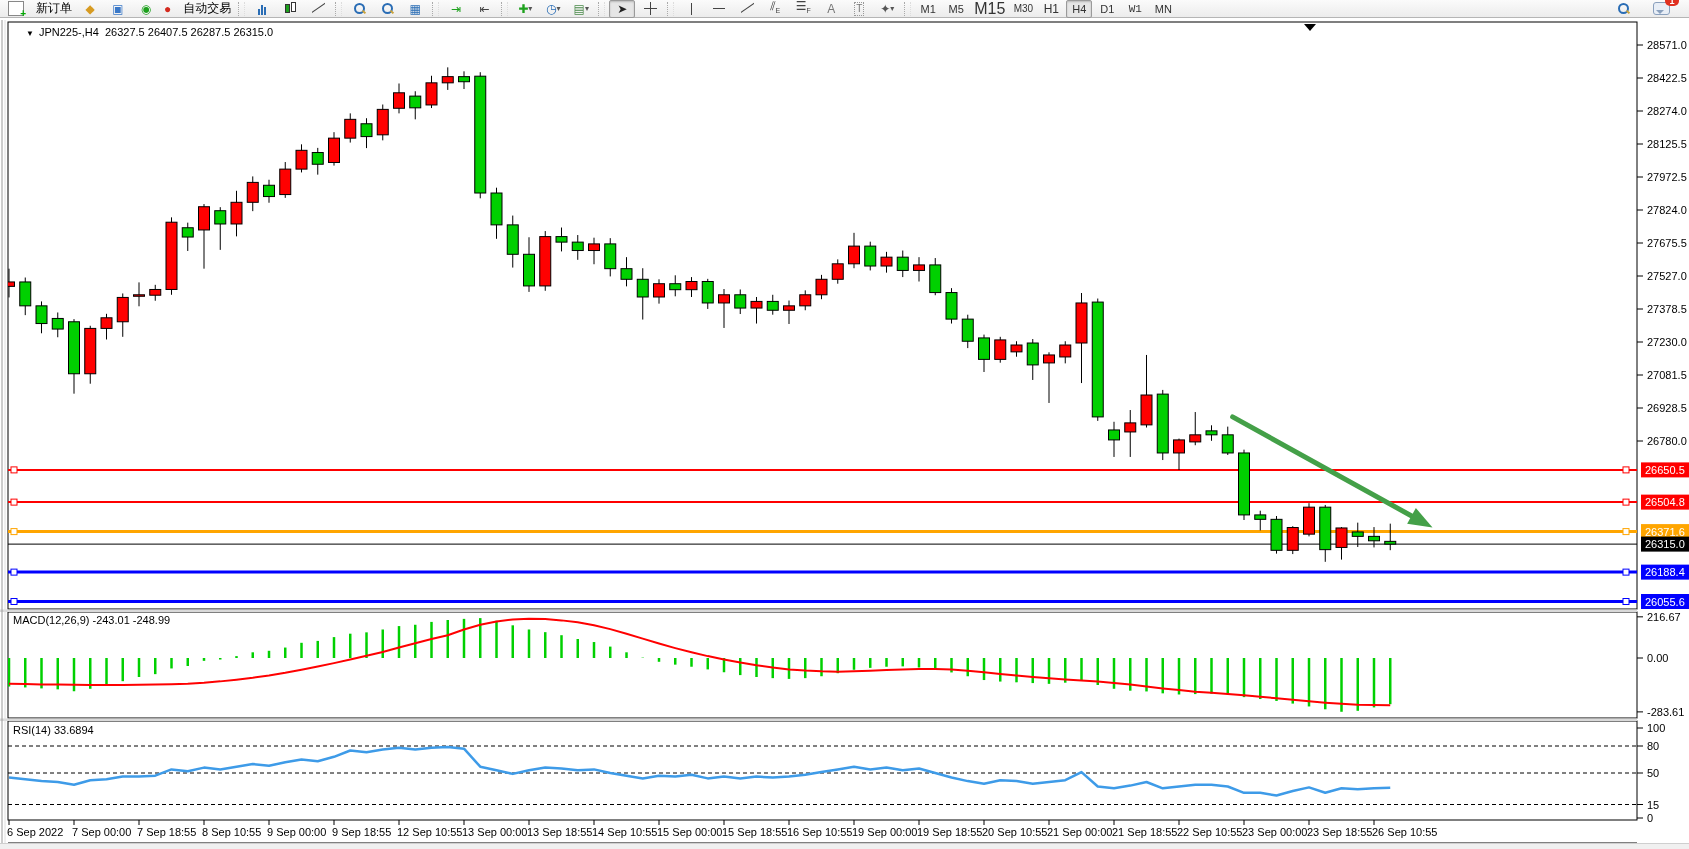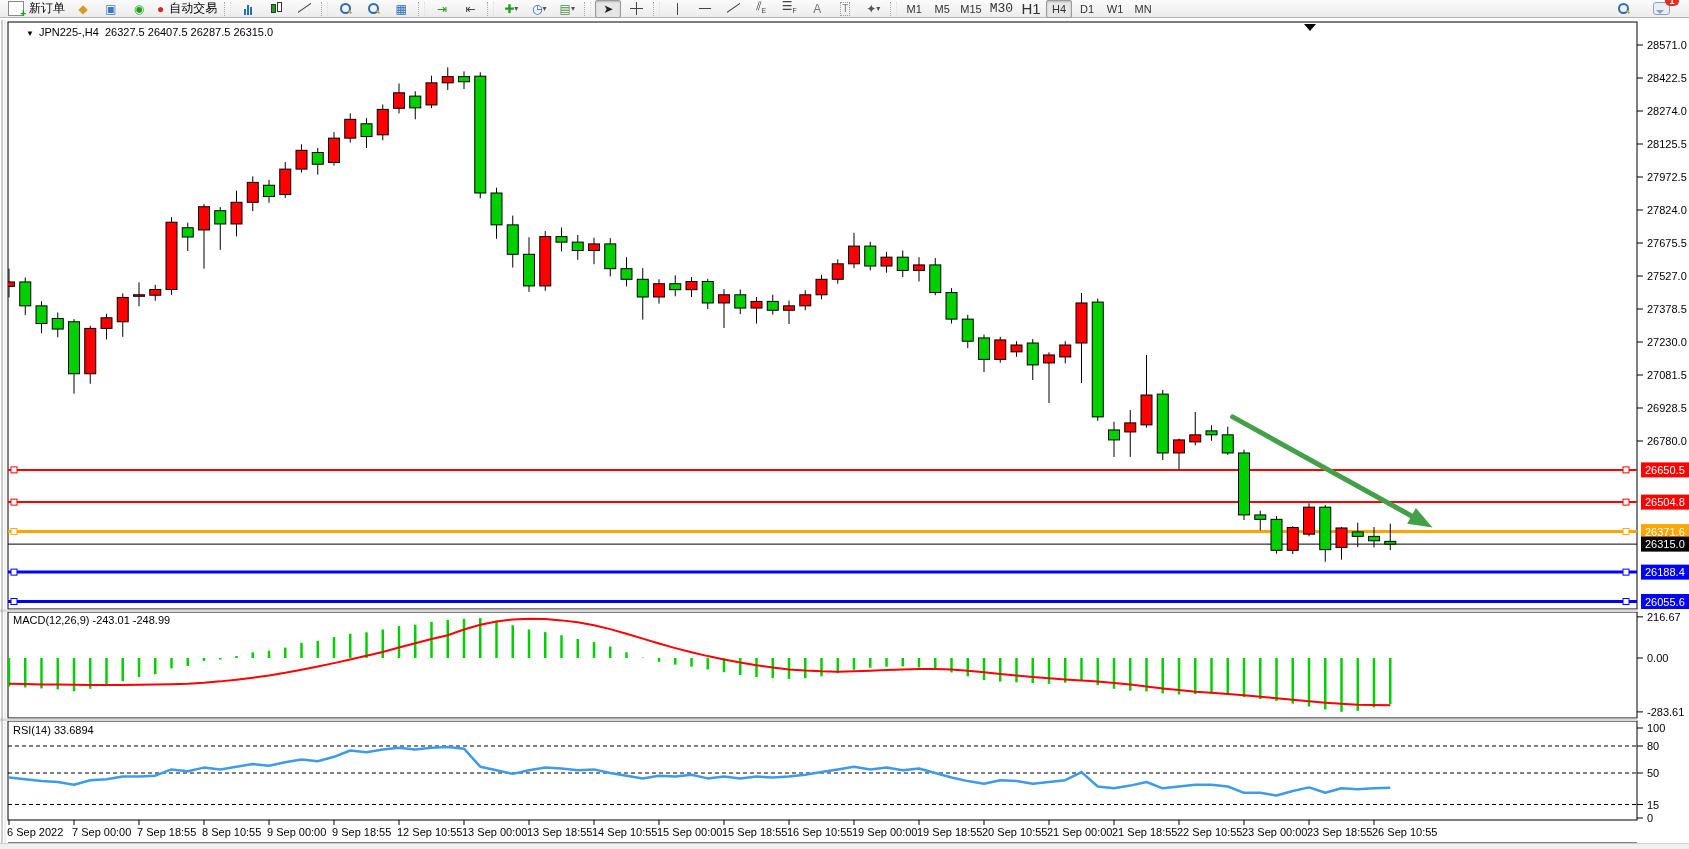--- a/index.html
+++ b/index.html
@@ -6,21 +6,21 @@
     font-family:"Liberation Sans","DejaVu Sans",sans-serif;}
   #stage{position:relative;width:1689px;height:849px;background:#fff;}
   
   #toolbar{position:absolute;left:0;top:0;width:1689px;height:18px;
     background:linear-gradient(#fbfbfb,#ececec);border-bottom:1px solid #b5b5b5;
     display:flex;align-items:center;padding:0 4px;box-sizing:border-box;z-index:5;font-size:12px;}
   .tbtn{height:16px;min-width:20px;display:flex;align-items:center;justify-content:center;
     margin:0 1px;padding:0 2px;border:1px solid transparent;border-radius:2px;color:#333;}
   .tbtn.active{background:#e6e6e6;border:1px solid #9a9a9a;box-shadow:inset 0 1px 2px rgba(0,0,0,.2);}
   .tsep{width:5px;height:14px;margin:0 3px;border-left:1px dotted #aaa;border-right:1px dotted #ddd;}
-  .tlabel{margin-left:5px;color:#000;white-space:nowrap;}
+  .tlabel{margin-left:12px;color:#000;white-space:nowrap;}
   .glyph{font-size:12px;line-height:12px;}
   .mini{position:relative;width:14px;height:13px;display:inline-block;}
   
   .mag{position:relative;width:13px;height:13px;display:inline-block;}
   .mag::before{content:"";position:absolute;left:1px;top:1px;width:7px;height:7px;border:2px solid #2a6db5;border-radius:50%;}
   .mag::after{content:"";position:absolute;left:9px;top:9px;width:4px;height:2px;background:#caa23a;transform:rotate(45deg);}
   .mag.plus::before{border-color:#2a6db5;}
   
   .bubble{position:relative;width:15px;height:11px;background:#e8eef6;border:1px solid #8aa0bd;border-radius:3px;display:inline-block;}
   .bubble::after{content:"";position:absolute;left:2px;bottom:-4px;border:4px solid transparent;border-top-color:#8aa0bd;}
@@ -144,26 +144,26 @@
         <span class="glyph" style="color:#777;border:1px dotted #999;padding:0 1px;font-size:10px;">T</span>
       </div>
     <div class="tbtn">
         <span class="glyph" style="color:#555;">✦</span>
         <span class="glyph" style="font-size:8px;color:#555;">▾</span>
       </div>
     <div class="tsep"></div>
     <div id="tf-group" style="display:flex;align-items:flex-end;">
         <div class="tbtn" style="font-size: 11px; color: rgb(51, 51, 51);">M1</div>
         <div class="tbtn" style="font-size: 11px; color: rgb(51, 51, 51);">M5</div>
-        <div class="tbtn" style="font-size: 11px; color: rgb(51, 51, 51);">M15</div>
-        <div class="tbtn" style="font-size: 13px; color: rgb(51, 51, 51); font-family: Liberation Mono, monospace;">M30</div>
-        <div class="tbtn" style="font-size: 15px; color: rgb(51, 51, 51);">H1</div>
+        <div class="tbtn" style="font-size: 16px; color: rgb(51, 51, 51);">M15</div>
+        <div class="tbtn" style="font-size: 10px; color: rgb(51, 51, 51);">M30</div>
+        <div class="tbtn" style="font-size: 12px; color: rgb(51, 51, 51);">H1</div>
         <div class="tbtn active" style="font-size: 11px; color: rgb(51, 51, 51);">H4</div>
         <div class="tbtn" style="font-size: 11px; color: rgb(51, 51, 51);">D1</div>
-        <div class="tbtn" style="font-size: 11px; color: rgb(51, 51, 51);">W1</div>
+        <div class="tbtn" style="font-size: 11px; color: rgb(51, 51, 51); font-family: Liberation Mono, monospace;">W1</div>
         <div class="tbtn" style="font-size: 11px; color: rgb(51, 51, 51);">MN</div>
       </div>
     <div style="margin-left:auto;display:flex;align-items:center;gap:10px;padding-right:10px;">
       <div class="tbtn">
           <span class="mag"></span>
         </div>
       <div class="tbtn" style="position:relative;">
         <span class="bubble"></span>
         <span class="badge">1</span>
       </div>

